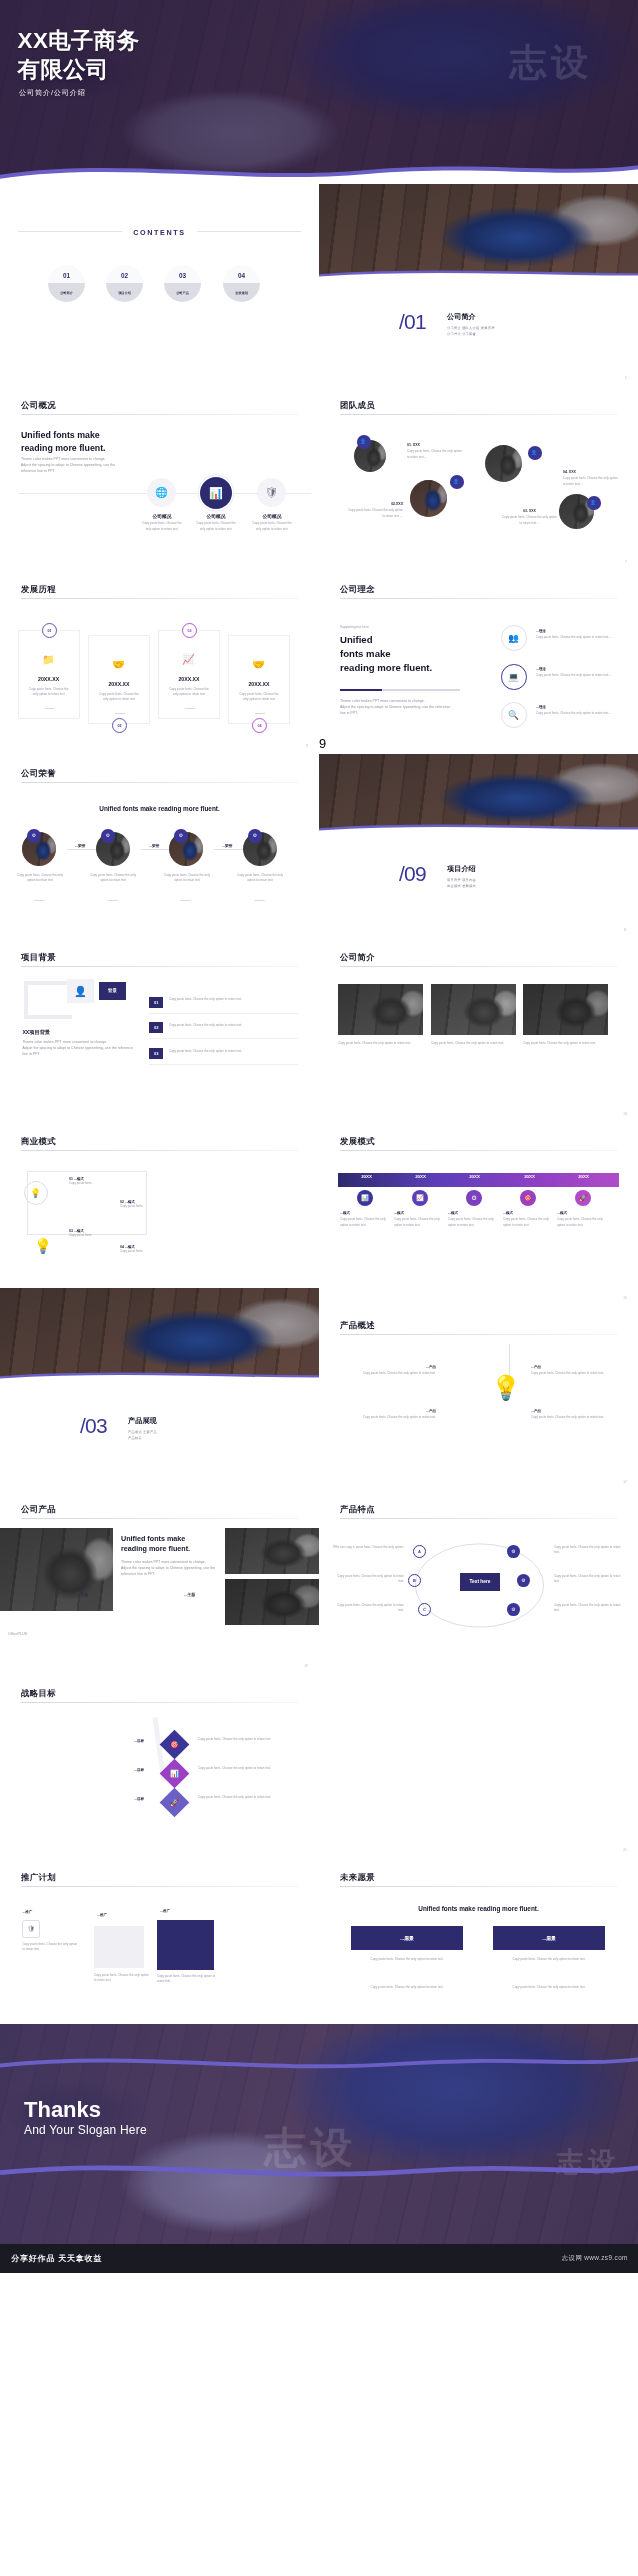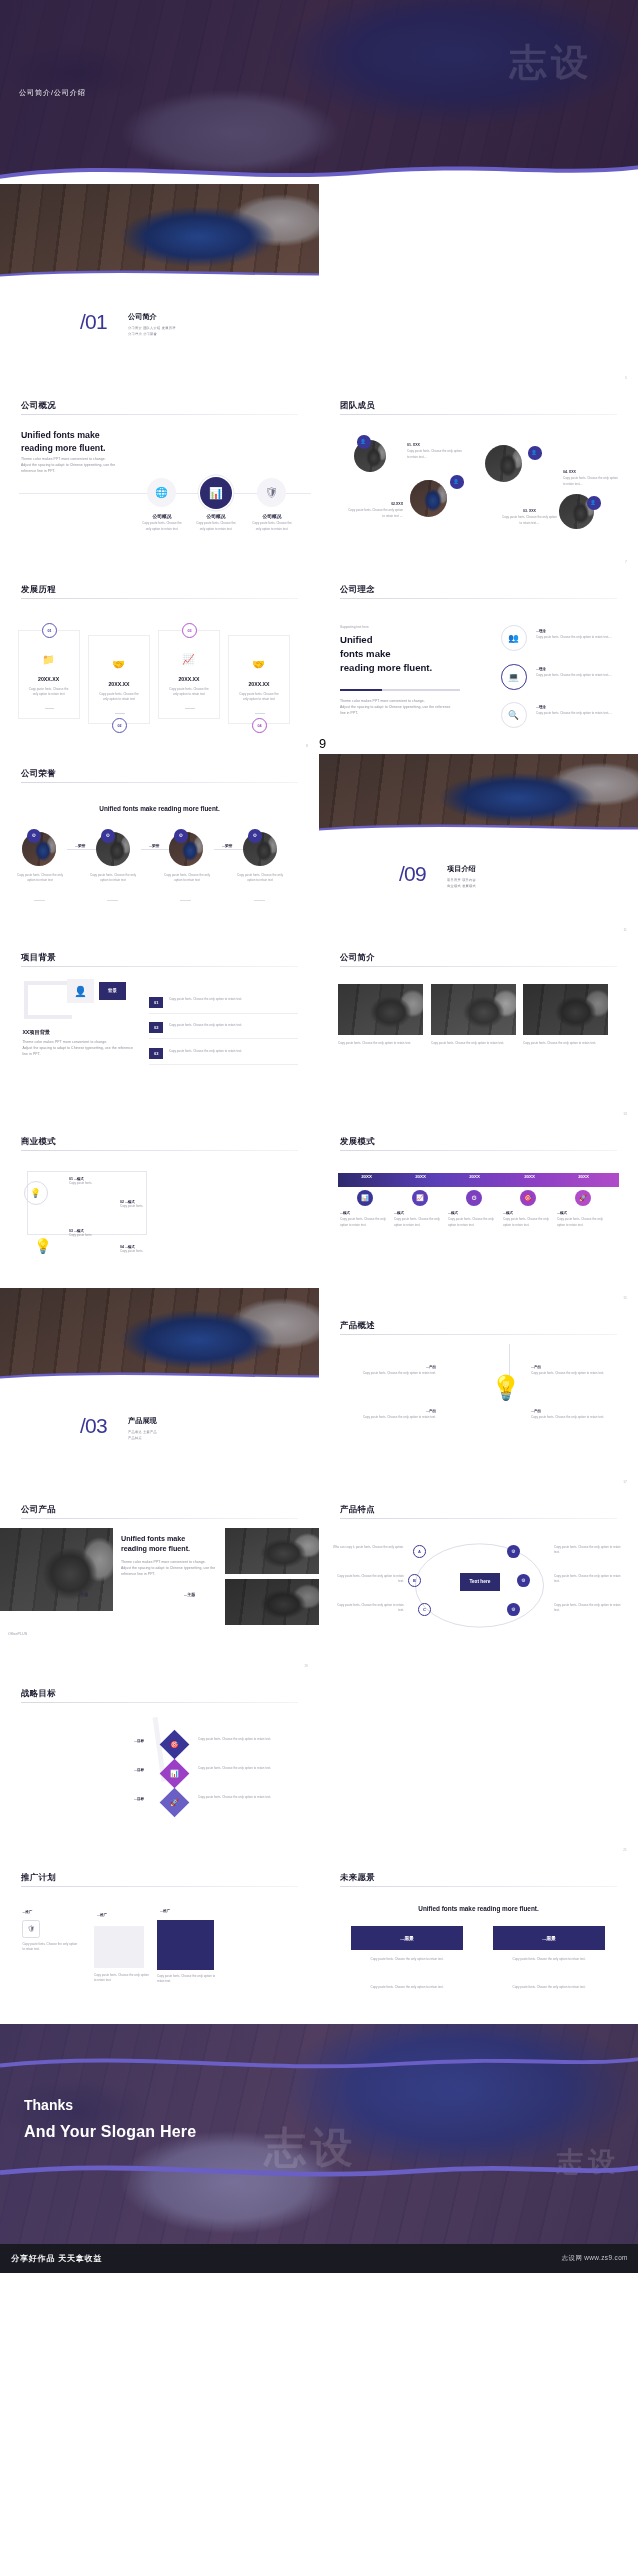--- a/index.html
+++ b/index.html
@@ -103,48 +103,74 @@
     border:0.8px solid #5a55b8; display:flex; align-items:center; justify-content:center;
     font-size:3.7px; font-weight:700; color:#3a3697; }
 
   
   .hcirc { position:absolute; width:38px; height:38px; border-radius:50%; overflow:hidden; }
   .hbadge { position:absolute; width:13.6px; height:13.6px; border-radius:50%; background:#3a3697;
     display:flex; align-items:center; justify-content:center; color:#fff; font-size:4.8px; }
 
   
   #thanks { position:relative; width:639px; height:220px; overflow:hidden; }
-  #thanks .t1 { position:absolute; left:24px; top:73px; color:#fff; font-size:14px; font-weight:700; }
-  #thanks .t2 { position:absolute; left:24px; top:99px; color:#fff; font-size:16px; font-weight:700; letter-spacing:0.2px; }
+  #thanks .t1 { position:absolute; left:24px; top:73px; color:#fff; font-size:22px; font-weight:700; }
+  #thanks .t2 { position:absolute; left:24px; top:99px; color:#fff; font-size:12px; font-weight:400; letter-spacing:0.2px; }
 
   
   #footer { position:relative; width:639px; height:29px; background:#191a22; }
   #footer .fl { position:absolute; left:11.2px; top:8.8px; color:#f0f0f2; font-size:8px; font-weight:700; letter-spacing:0.8px; }
   #footer .fr { position:absolute; right:11.2px; top:10.4px; color:#c9c9cf; font-size:6.4px; letter-spacing:0.4px; }
 
   .clear { clear:both; }
   .row { position:relative; width:639px; }
   svg { display:block; }
 </style>
 </head>
 <body>
 
 <div class="page" id="cover">
   <div class="photo"></div>
   <div class="photo-tint"></div>
   <div class="wm" style="right:46px; top:38px; font-size:37px;">志设</div>
+  <div class="title">
+    <div>XX电子商务</div>
+    <div>有限公司</div>
+  </div>
   <div class="subtitle">公司简介/公司介绍</div>
   <svg class="wave" style="bottom:-1.6px;" width="639" height="32" viewBox="0 0 800 40" preserveAspectRatio="none">
     <path d="M0,26 C150,4 300,34 460,20 C600,8 700,26 800,14 L800,40 L0,40 Z" fill="#6a5fc4"></path>
     <path d="M0,31 C150,9 300,39 460,25 C600,13 700,31 800,19 L800,40 L0,40 Z" fill="#ffffff"></path>
   </svg>
 </div>
 
 <div class="row">
 
+  <div class="slide" id="contents">
+    <div class="cline" style="left:17.6px; width:104px;"></div>
+    <div class="cline" style="right:17.6px; width:104px;"></div>
+    <div class="ctitle">CONTENTS</div>
+
+    <div class="cbubble" style="left:48px; top:81px;">
+      <div class="n">01</div>
+      <div class="t">公司简介</div>
+    </div>
+    <div class="cbubble" style="left:106px; top:81px;">
+      <div class="n">02</div>
+      <div class="t">项目介绍</div>
+    </div>
+    <div class="cbubble" style="left:164px; top:81px;">
+      <div class="n">03</div>
+      <div class="t">公司产品</div>
+    </div>
+    <div class="cbubble" style="left:223px; top:81px;">
+      <div class="n">04</div>
+      <div class="t">发展规划</div>
+    </div>
+  </div>
 
   <div class="sec">
     <div class="ph">
       <div class="photo b2" style="position:absolute;inset:0;"></div>
       <svg class="wave" style="bottom:-0.8px;" width="319" height="17.6" viewBox="0 0 400 22" preserveAspectRatio="none">
         <path d="M0,14 C90,2 180,19 260,10 C320,3 360,12 400,6 L400,22 L0,22 Z" fill="#6a5fc4"></path>
         <path d="M0,17 C90,5 180,22 260,13 C320,6 360,15 400,9 L400,22 L0,22 Z" fill="#ffffff"></path>
       </svg>
     </div>
     <div class="num">/01</div>

